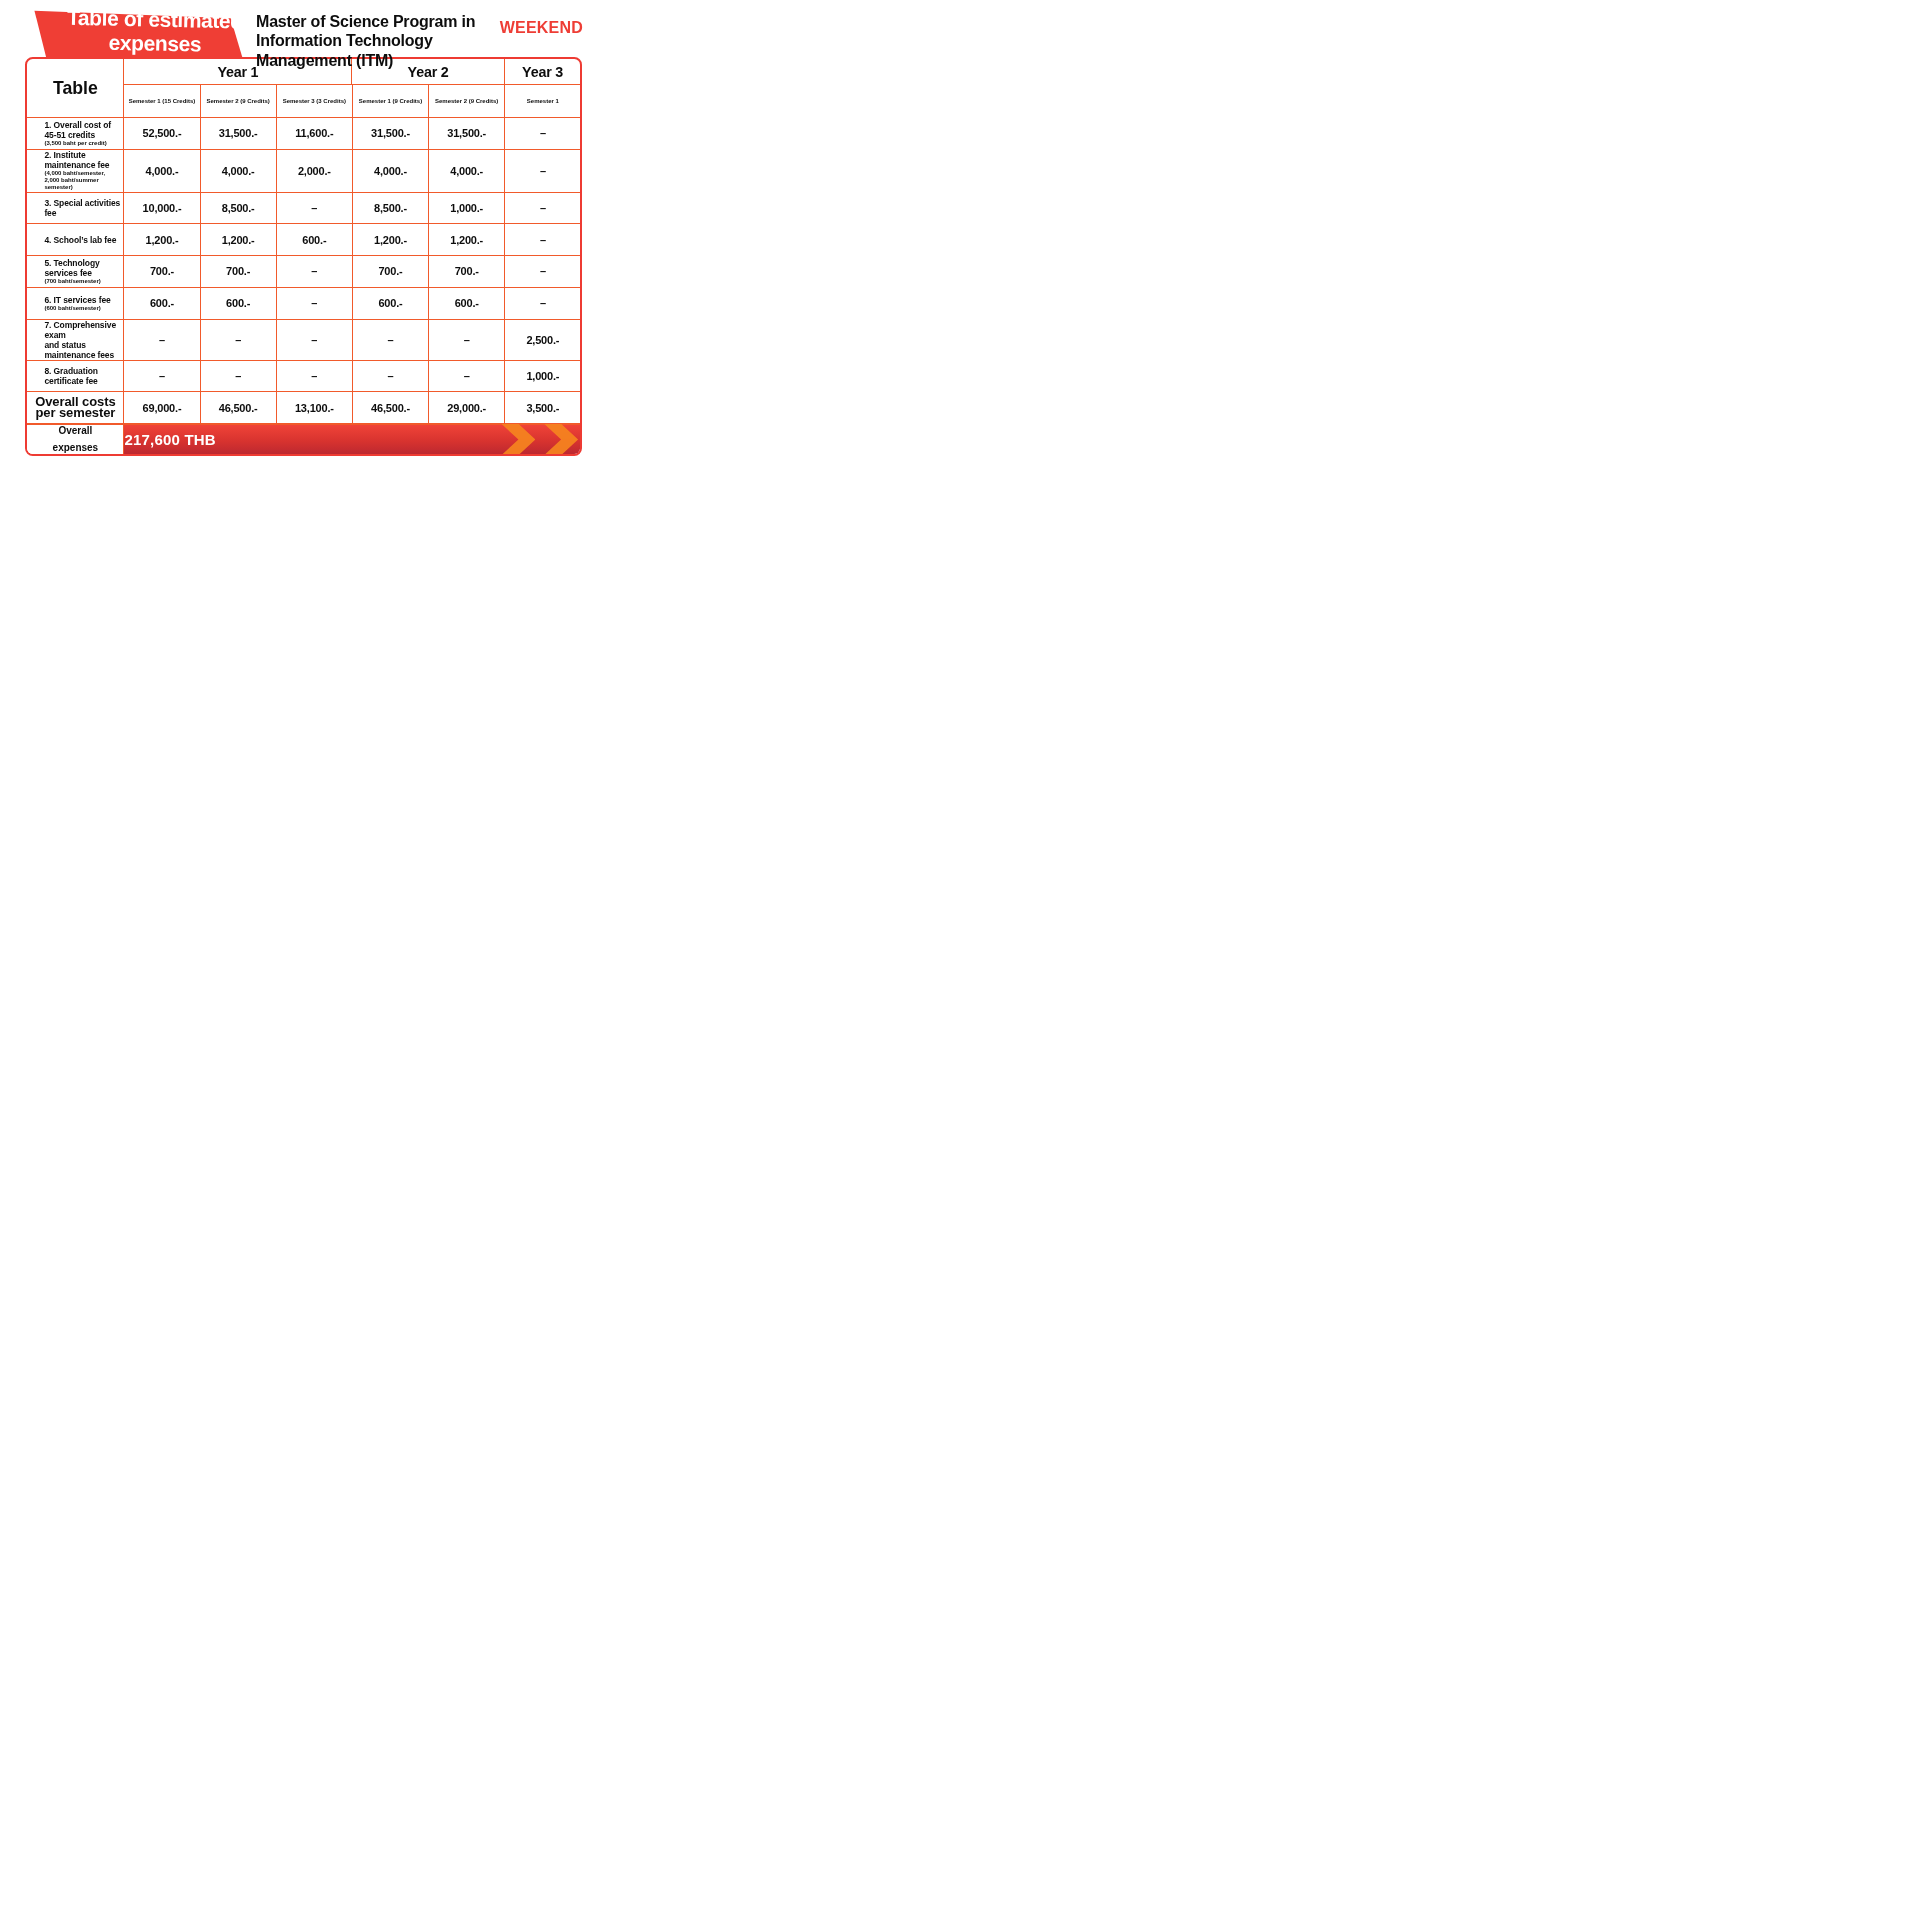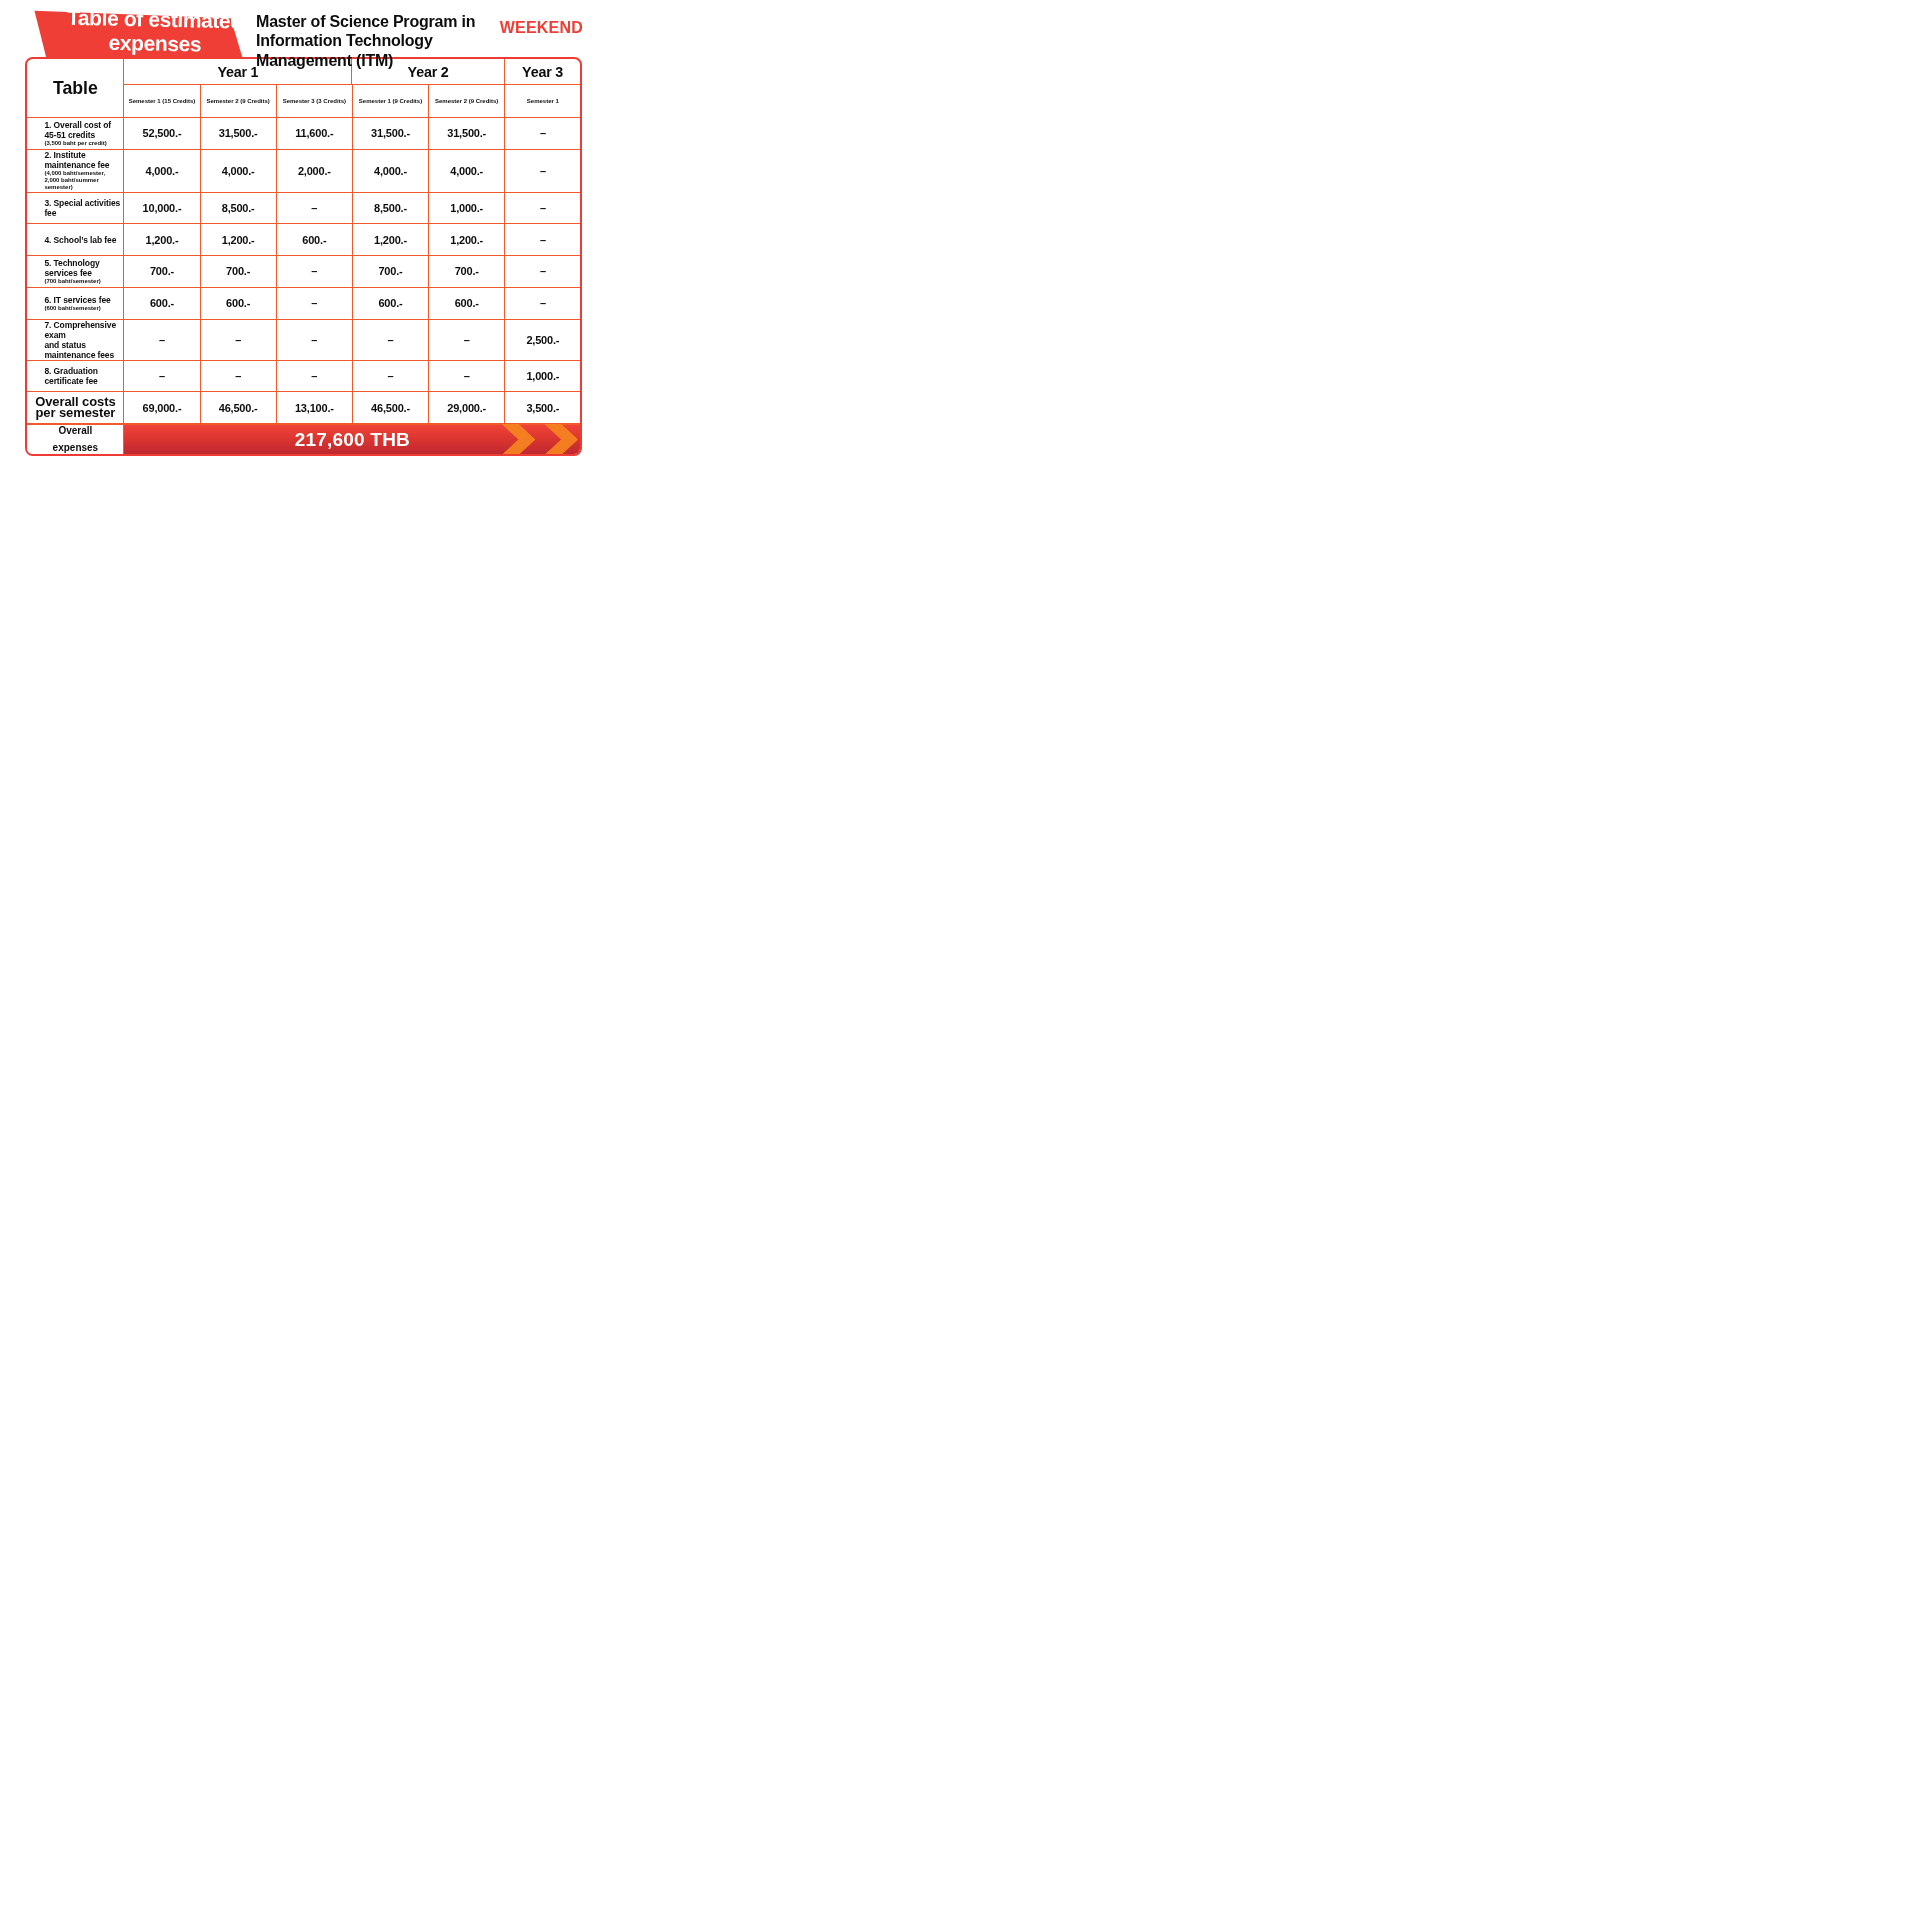--- a/index.html
+++ b/index.html
@@ -65,22 +65,22 @@
   }
   .totals .label-cell{align-items:center;padding-left:0;text-align:center;}
   .totals .lab{font-size:13px;line-height:10.8px;}
   
   .tfoot{flex:0 0 29px;display:flex;border-top:2.3px solid #F15A2B;}
   .foot-label{
     width:96px;flex:0 0 96px;display:flex;flex-direction:column;align-items:center;
     justify-content:space-between;font-size:10px;font-weight:700;line-height:12px;background:#ffffff;
   }
   .band{
-    flex:1;position:relative;display:flex;align-items:center;justify-content:center;
-    border-left:1.5px solid #F15A2B;color:#ffffff;font-size:19px;font-weight:700;letter-spacing:0.2px;
+    flex:1;position:relative;display:flex;align-items:center;
+    border-left:1.5px solid #F15A2B;color:#ffffff;font-size:15px;font-weight:700;letter-spacing:0.2px;
     background:linear-gradient(180deg,#F04338 0%,#D8332F 55%,#BD2830 100%);
   }
   .band-total{position:relative;z-index:2;}
   .chevron{
     position:absolute;top:-1.2px;bottom:-1.2px;width:34px;background:#F5831F;opacity:0.93;z-index:1;
     clip-path:polygon(0 0,50% 0,100% 50%,50% 100%,0 100%,50% 50%);
   }
   .c1{right:45px;}
   .c2{right:2.3px;}
 </style>

